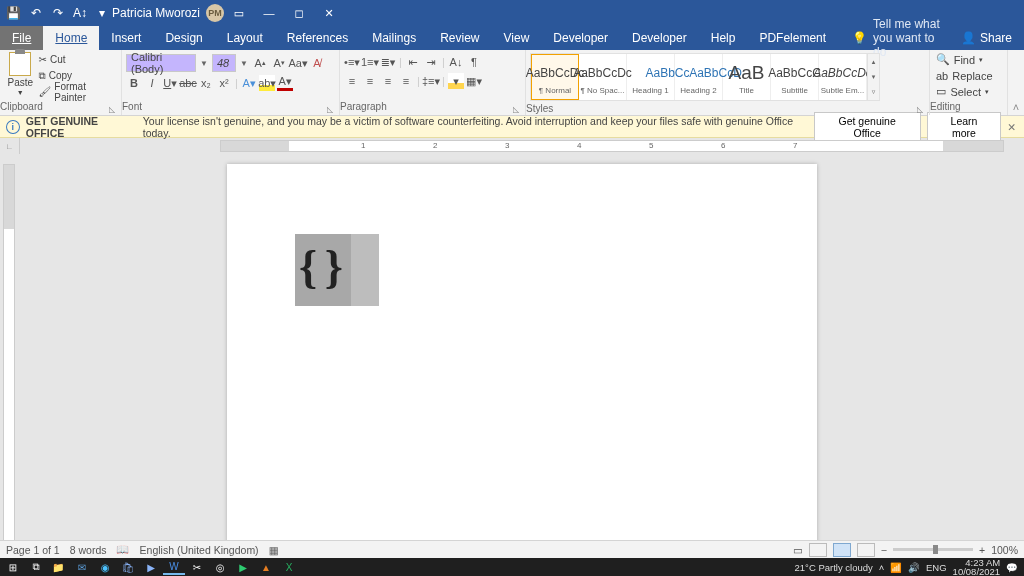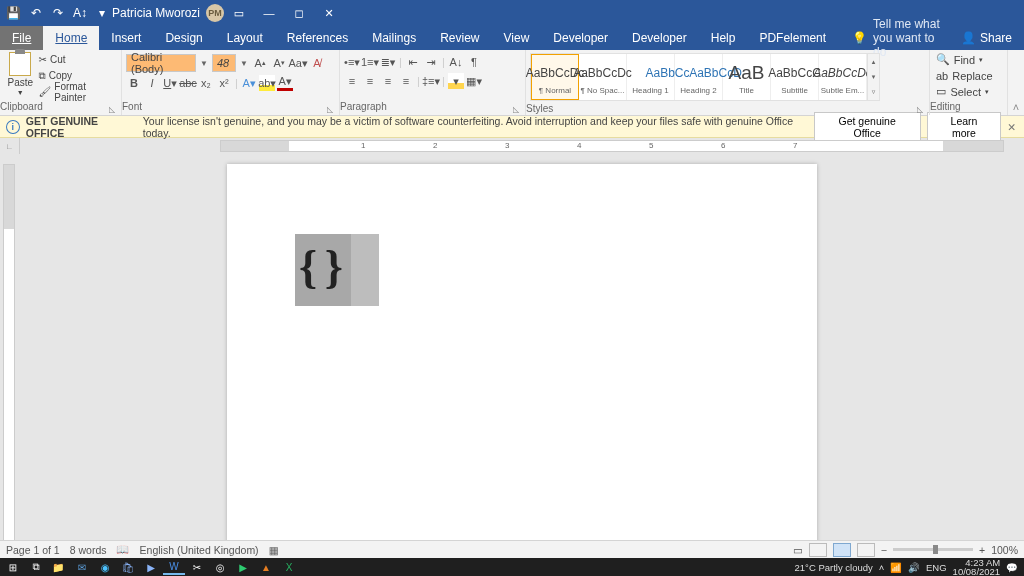--- a/index.html
+++ b/index.html
@@ -29,21 +29,21 @@
   .group-label { height: 14px; text-align: left; font-size: 10px; color: #666; position: relative; }
   .launcher { position: absolute; right: 2px; bottom: 0; width: 10px; height: 10px; font-size: 8px; color: #888; }
 
   .paste-btn { width: 34px; display: flex; flex-direction: column; align-items: center; justify-content: center; gap: 1px; font-size: 10px; }
   .paste-icon { width: 22px; height: 24px; background: #fff; border: 1px solid #c9a94b; position: relative; }
   .paste-icon::before { content: ""; position: absolute; top: -4px; left: 5px; width: 10px; height: 5px; background: #888; border-radius: 2px 2px 0 0; }
   .clip-col { display: flex; flex-direction: column; justify-content: center; gap: 1px; font-size: 10px; padding-left: 2px; }
   .clip-item { display: flex; align-items: center; gap: 3px; height: 15px; }
 
   .font-top { display: flex; align-items: center; gap: 3px; }
-  .font-select { height: 18px; border: 1px solid #c8c8c8; background: #fdba74; font-size: 11px; padding: 0 4px; display: flex; align-items: center; }
+  .font-select { height: 18px; border: 1px solid #c8c8c8; background: #c4b5fd; font-size: 11px; padding: 0 4px; display: flex; align-items: center; }
   .font-name { width: 70px; }
   .font-size { width: 24px; font-style: italic; }
   .dd { width: 10px; text-align: center; color: #666; font-size: 8px; }
   .font-stack { display: flex; flex-direction: column; gap: 3px; padding-top: 2px; }
   .font-bot { display: flex; align-items: center; gap: 2px; }
   .ico { width: 16px; height: 16px; display: flex; align-items: center; justify-content: center; font-size: 11px; color: #555; }
   .ico.sep { width: 5px; color: #ccc; }
 
   .para-stack { display: flex; flex-direction: column; gap: 3px; padding-top: 2px; }
   .para-row { display: flex; align-items: center; gap: 2px; }

